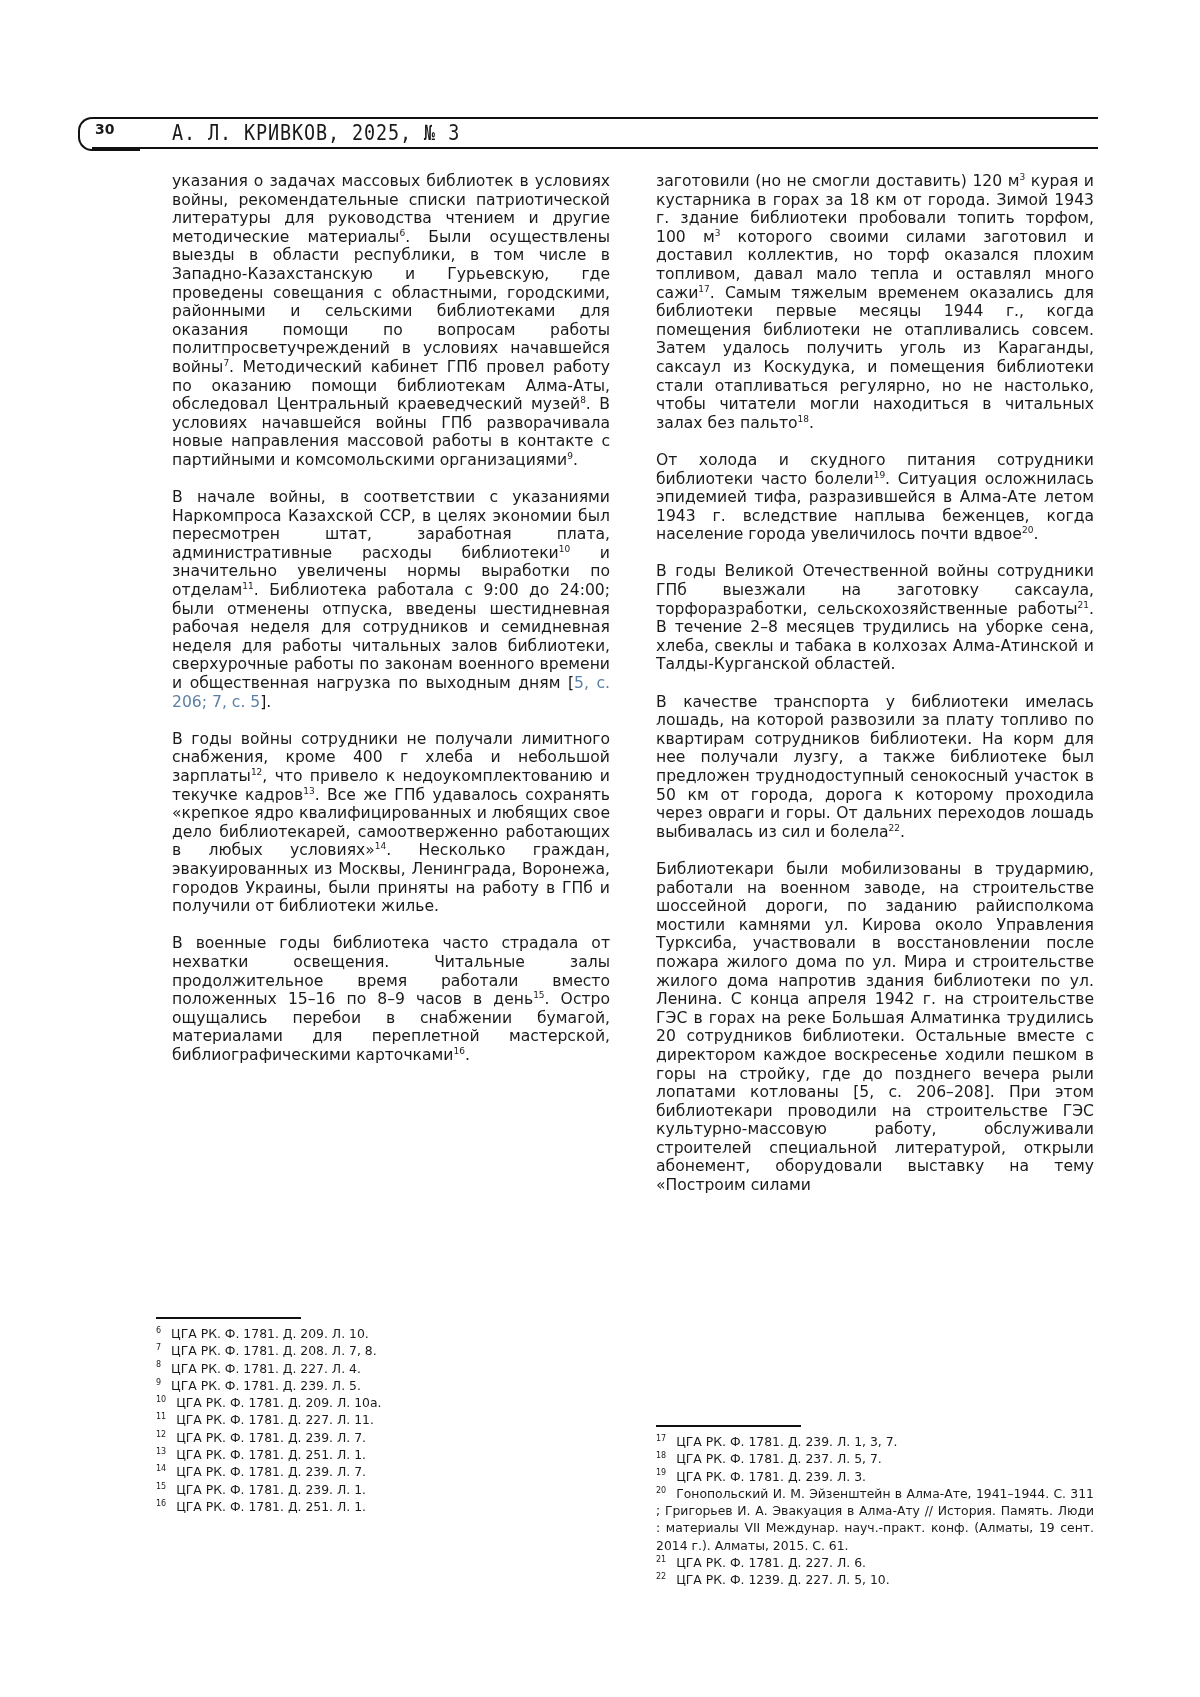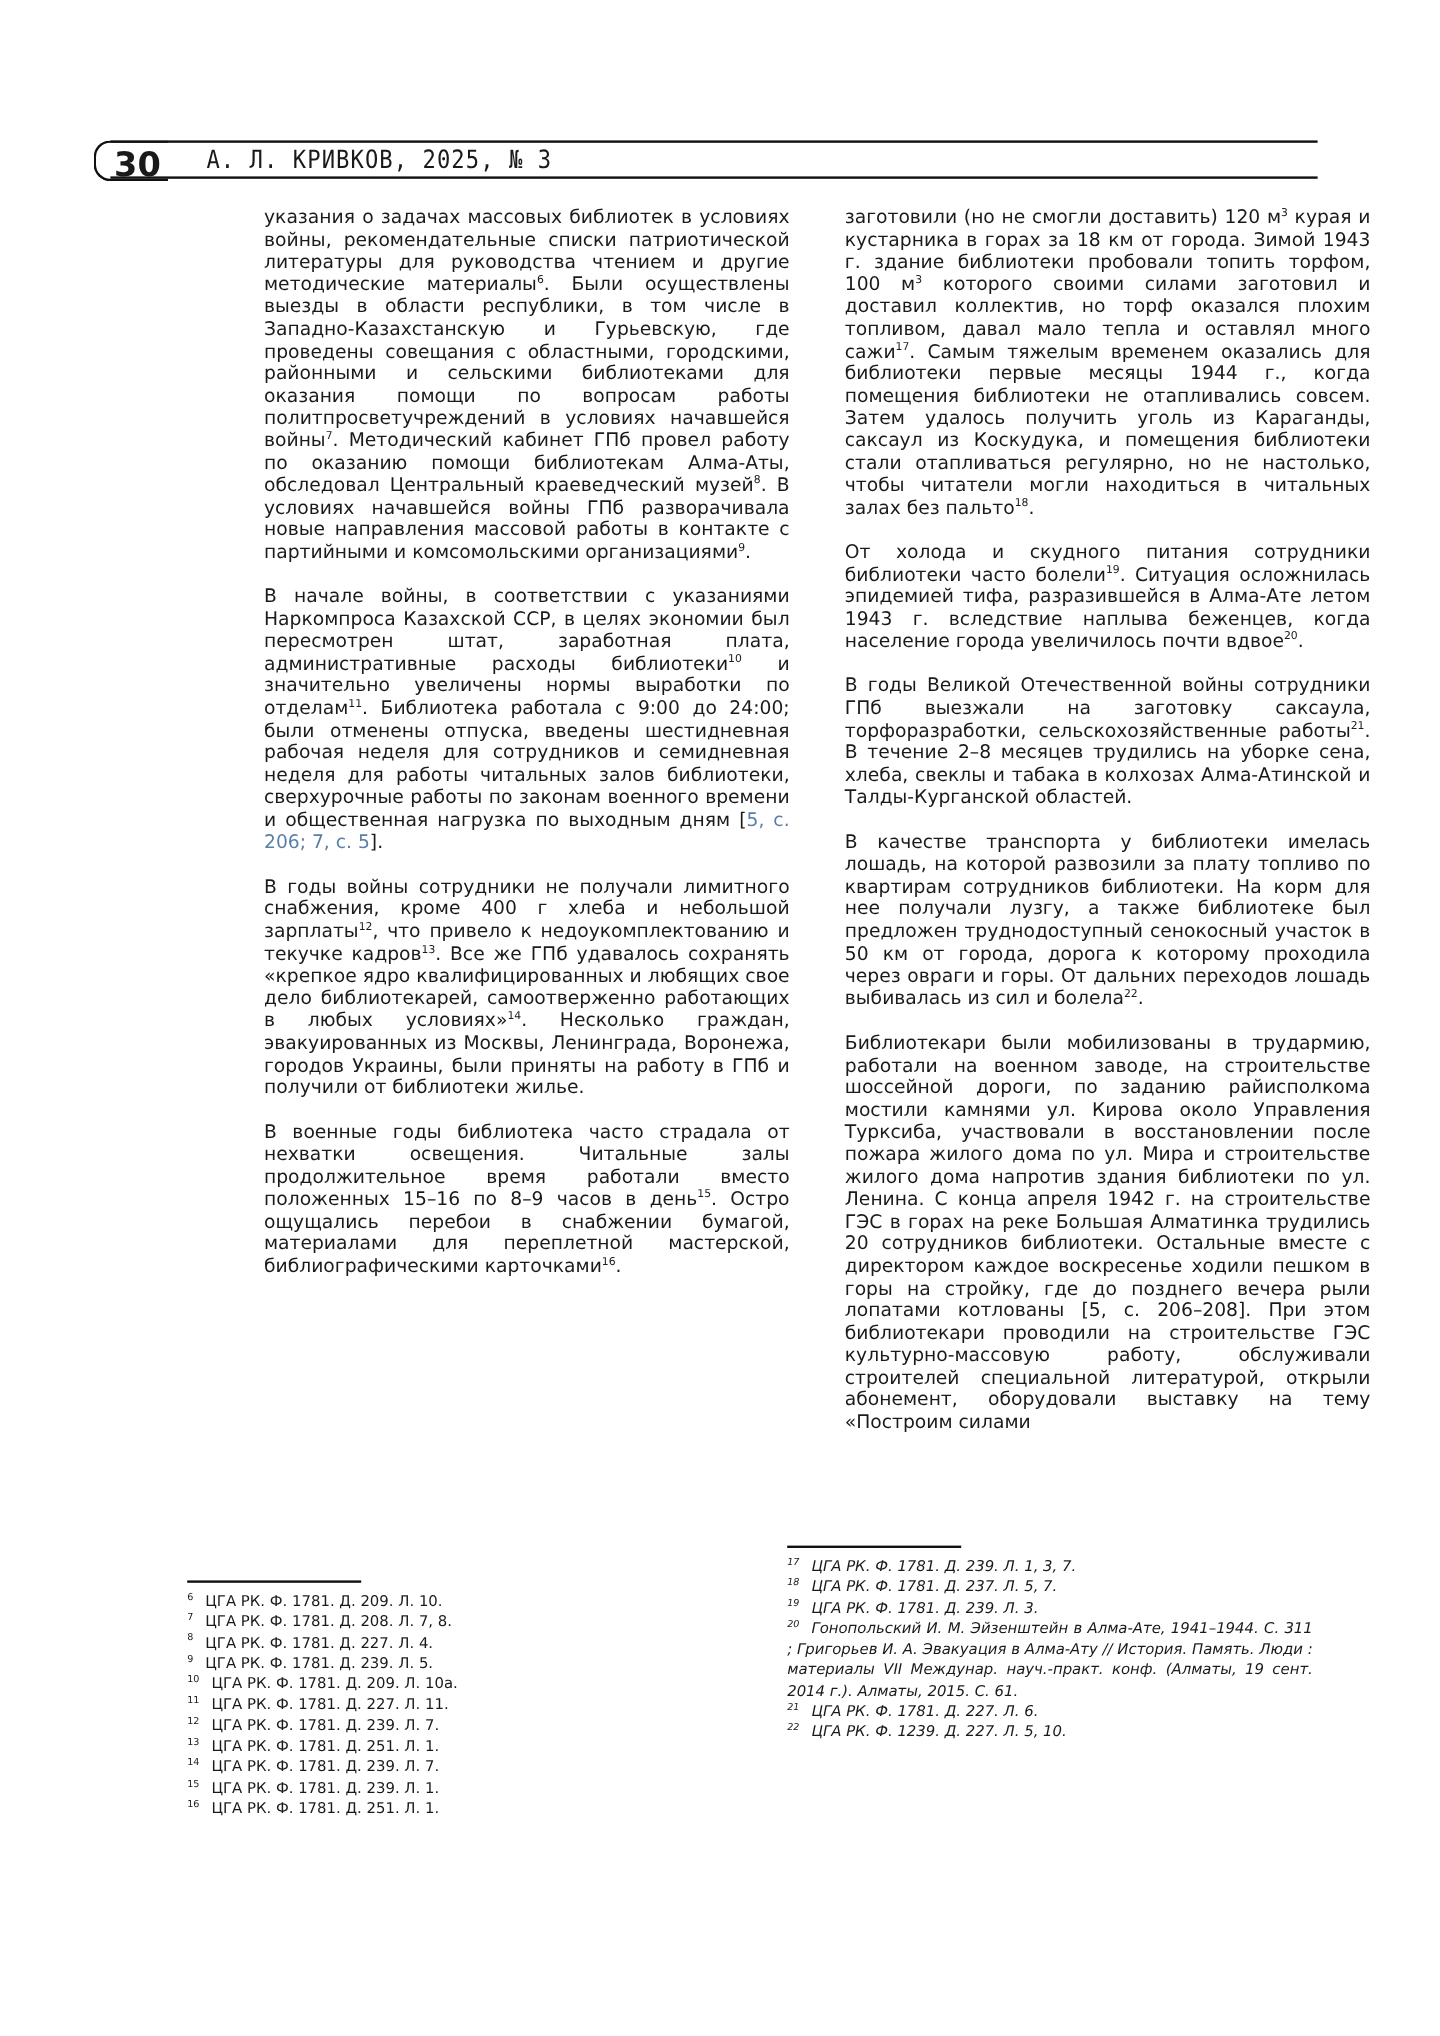--- a/index.html
+++ b/index.html
@@ -3,33 +3,33 @@
 <meta charset="utf-8">
 <style>
   html, body { margin: 0; padding: 0; background: #ffffff; }
   body { width: 1200px; height: 1697px; position: relative; overflow: hidden;
          font-family: "DejaVu Sans", sans-serif; color: #1a1a1a; }
   .header { position: absolute; left: 78px; top: 117px; width: 1020px; height: 34px; }
   .header .bracket { position: absolute; left: 0; top: 0; width: 60px; height: 30px;
          border: 2px solid #111; border-right: none; border-radius: 14px 0 0 14px; }
   .header .rule-top { position: absolute; left: 14px; top: 0; width: 1006px; height: 0; border-top: 2px solid #111; }
   .header .rule-bot { position: absolute; left: 14px; top: 30px; width: 1006px; height: 0; border-top: 2px solid #111; }
-  .header .page-num { position: absolute; left: 17px; top: 4px; font-weight: bold; font-size: 28px; letter-spacing: 0px; }
+  .header .page-num { position: absolute; left: 17px; top: 4px; font-weight: bold; font-size: 14px; letter-spacing: 0px; }
   .header .running { position: absolute; left: 94px; top: 4px; font-size: 21px; letter-spacing: 1px; font-family: "DejaVu Sans Mono", monospace; transform: scaleX(0.88); transform-origin: left; }
 
-  .col { position: absolute; top: 172px; font-size: 15.6px; line-height: 18.6px; text-align: justify; margin-left: 48px; }
+  .col { position: absolute; top: 172px; font-size: 15.6px; line-height: 18.6px; text-align: justify; }
   .col.left { left: 172px; width: 438px; }
   .col.right { left: 656px; width: 438px; top: 172px; }
   .col p { margin: 0 0 18.6px 0; }
   sup { font-size: 9px; line-height: 0; vertical-align: super; }
   .ref-link { color: #5b7fa6; }
 
   .fn-area { position: absolute; font-size: 12.4px; line-height: 17.3px; }
   .fn-area.left { left: 156px; top: 1317px; width: 420px; }
-  .fn-area.right { left: 656px; top: 1288px; width: 438px; text-align: justify; font-style: italic; }
+  .fn-area.right { left: 656px; top: 1425px; width: 438px; text-align: justify; }
   .fn-rule { width: 145px; height: 0; border-top: 2px solid #111; margin-bottom: 6px; }
   .fn { display: block; }
   .fn .n { font-size: 8px; vertical-align: super; line-height: 0; margin-right: 10px; }
 </style>
 </head>
 <body>
 
 <div class="header">
   <div class="bracket"></div>
   <div class="rule-top"></div>

